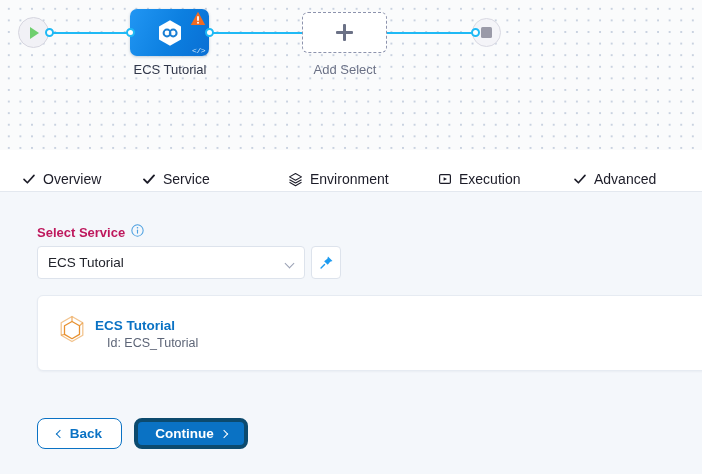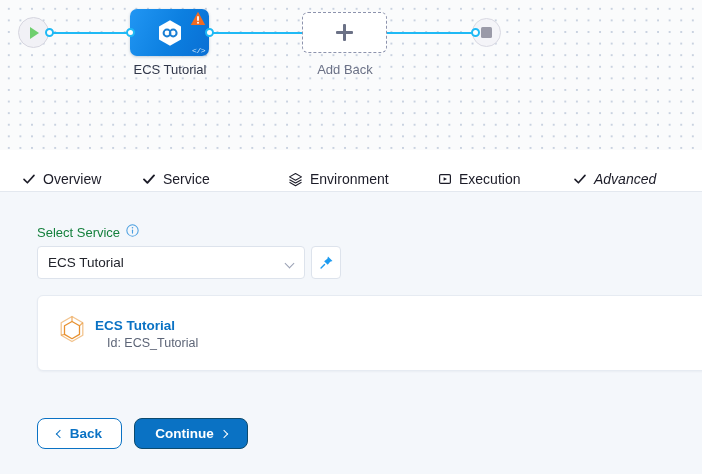--- a/index.html
+++ b/index.html
@@ -118,21 +118,21 @@
 
   
   .content {
     position: absolute; left: 0; top: 192px;
     width: 702px; height: 282px;
     background: #f4f7fb;
   }
   .field-label {
     position: absolute; left: 37px; top: 224px;
     display: flex; align-items: center; gap: 6px;
-    font-size: 13px; font-weight: normal; color: #15803d;
+    font-size: 13px; font-weight: bold; color: #be185d;
   }
   .select-box {
     position: absolute; left: 37px; top: 246px;
     width: 268px; height: 33px;
     background: #ffffff; border: 1px solid #dde3ec; border-radius: 4px;
     display: flex; align-items: center; padding: 0 10px;
     font-size: 13.5px; color: #22242c; cursor: pointer;
   }
   .chev-down {
     position: absolute; right: 11px; top: 13px;
@@ -173,21 +173,21 @@
     position: absolute; height: 31px; border-radius: 8px;
     display: flex; align-items: center; justify-content: center; gap: 7px;
     font-size: 13.5px; font-weight: bold; cursor: pointer;
   }
   .btn-back {
     left: 37px; top: 418px; width: 85px;
     background: #ffffff; border: 1px solid #0a72c4; color: #0a72c4;
   }
   .btn-continue {
     left: 134px; top: 418px; width: 114px;
-    background: #0a72c4; border: 1px solid #0c4a6e; color: #ffffff;
+    background: #0a72c4; border: 4px solid #0c4a6e; color: #ffffff;
   }
   .ch { width: 6px; height: 6px; border-style: solid; border-width: 0 1.7px 1.7px 0; display: inline-block; }
   .ch-l { transform: rotate(135deg); }
   .ch-r { transform: rotate(-45deg); }
 </style>
 </head>
 <body>
 
 <div id="app">
 
@@ -218,21 +218,21 @@
       <span class="code-glyph">&lt;/&gt;</span>
     </div>
     <div class="port" style="left:126px;"></div>
     <div class="port" style="left:205px;"></div>
     <div class="stage-label">ECS Tutorial</div>
 
     <div class="add-node">
       <span class="plus-v"></span>
       <span class="plus-h"></span>
     </div>
-    <div class="add-label">Add Back</div>
+    <div class="add-label">Add Select</div>
 
     <div class="end-node">
       <div class="stop-sq"></div>
     </div>
     <div class="port" style="left:471px;"></div>
   </div>
 
   <div class="tabbar">
 
     <div class="tab" style="left:20px; width:85px;">
@@ -267,21 +267,21 @@
     <div class="tab" style="left:436px; width:90px;">
       <span class="ti">
         <svg width="14" height="14" viewBox="0 0 14 14" fill="none" stroke="#1c1c28" stroke-width="1.2">
           <rect x="1.6" y="2.6" width="10.8" height="8.8" rx="1.2"></rect>
           <path d="M5.6 5.2 L9 7 L5.6 8.8 Z" fill="#1c1c28" stroke="none"></path>
         </svg>
       </span>
       <span>Execution</span>
     </div>
 
-    <div class="tab" style="left:571px; width:97px;font-style:italic;">
+    <div class="tab" style="left:571px; width:97px;">
       <span class="ti">
         <svg width="14" height="14" viewBox="0 0 14 14">
             <path d="M2 7.4 L5.4 10.8 L12 3.4" fill="none" stroke="#1c1c28" stroke-width="1.6" stroke-linecap="round" stroke-linejoin="round"></path>
           </svg>
       </span>
       <span>Advanced</span>
     </div>
   </div>
 
   <div class="content"></div>

